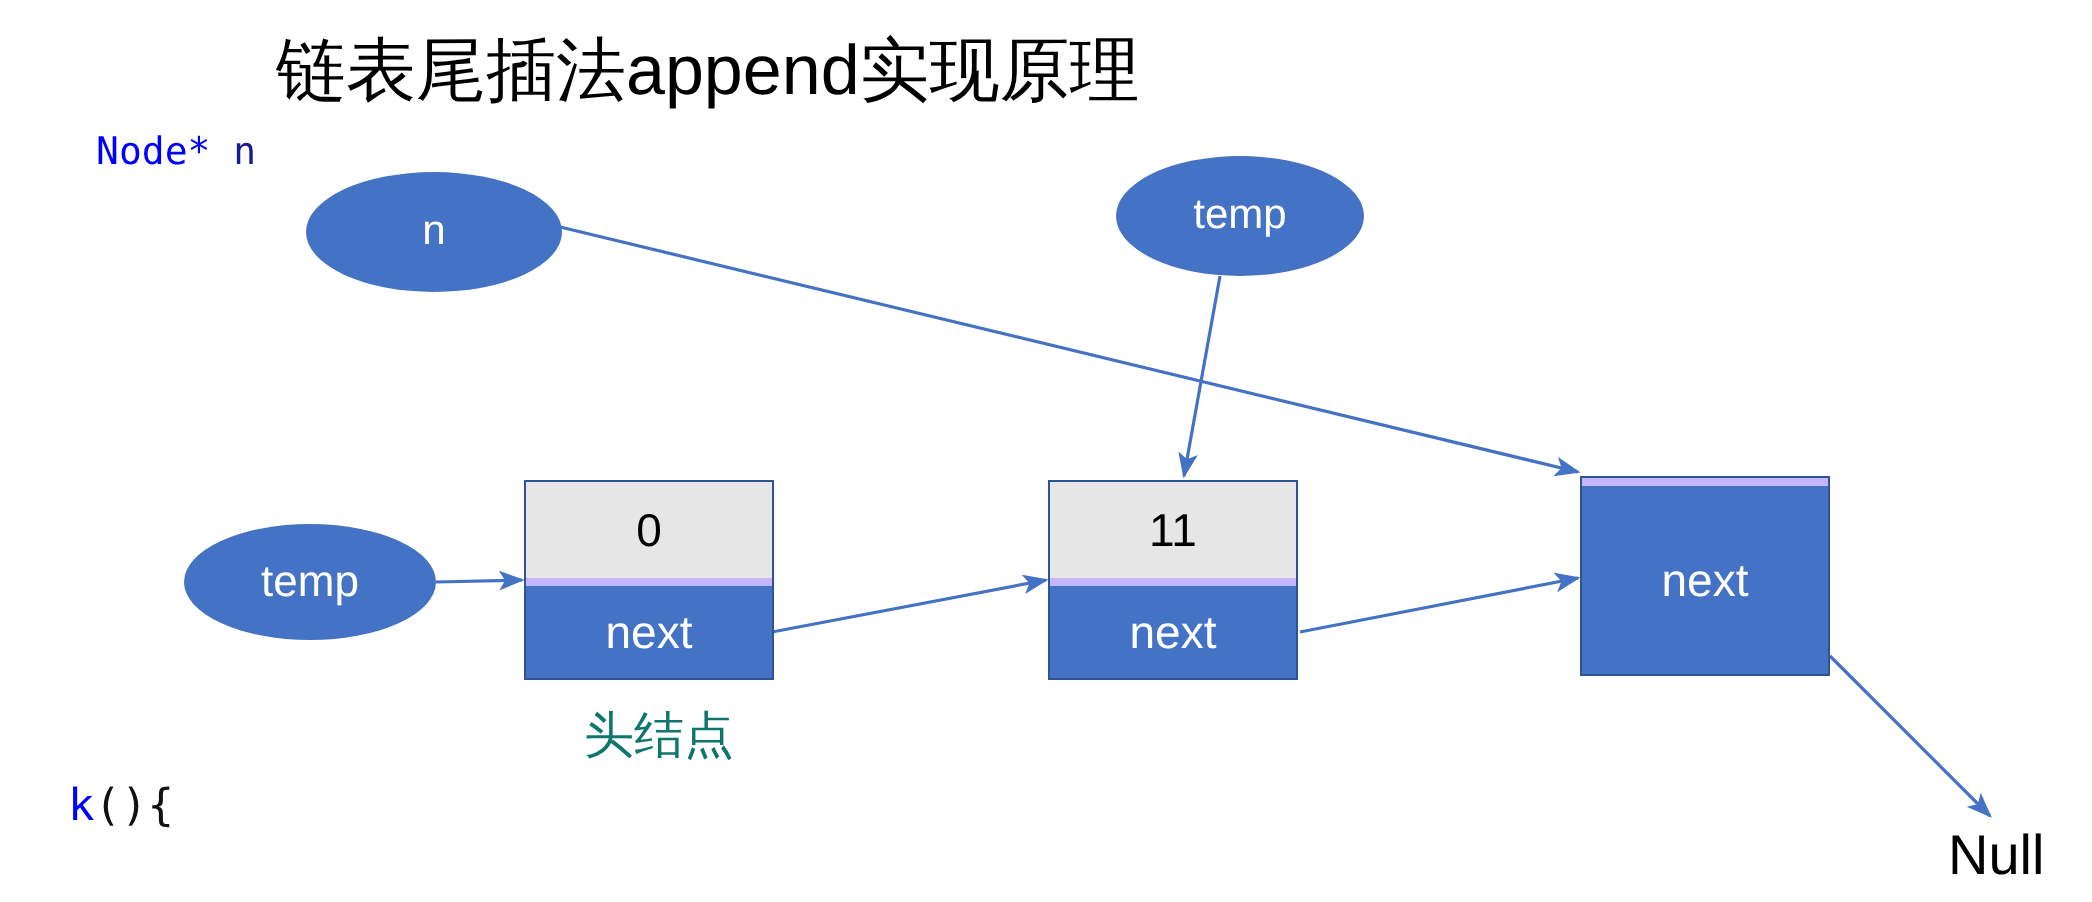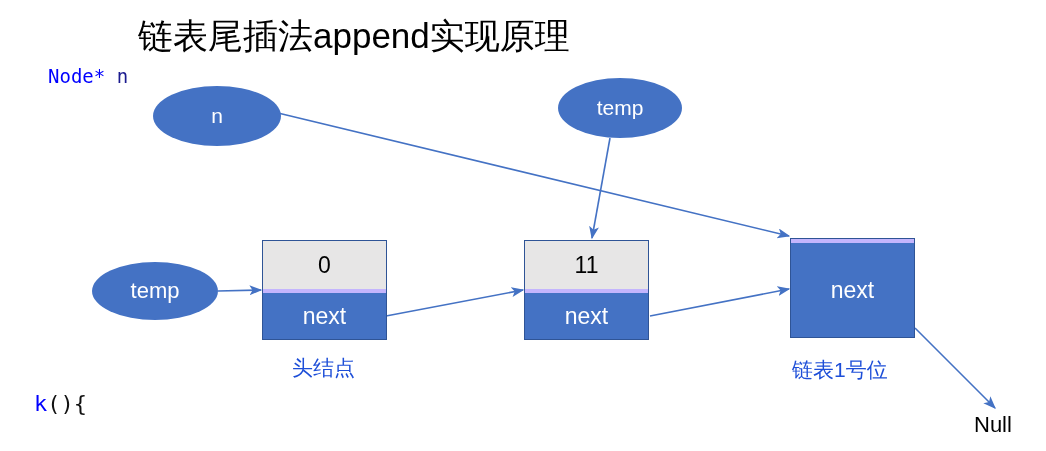--- a/index.html
+++ b/index.html
@@ -104,35 +104,35 @@
     color: #ffffff;
     border-top: 4px solid #c4b5fd;
   }
   #node-0 { left: 222px; top: 240px; }
   #node-1 { left: 484px; top: 240px; }
   #node-2 { left: 750px; top: 238px; }
 
   
   .caption {
     position: absolute;
-    font-size: 21px;
+    font-size: 25px;
     line-height: 26px;
-    color: #1d4ed8;
+    color: #0f766e;
     white-space: nowrap;
     z-index: 4;
   }
   #cap-0 { left: 252px; top: 355px; }
   #cap-1 { left: 483px; top: 357px; }
   #cap-2 { left: 752px; top: 357px; }
 
   
   #null-label {
     position: absolute;
     left: 934px; top: 412px;
-    font-size: 22px;
+    font-size: 28px;
     color: #000000;
     white-space: nowrap;
     z-index: 4;
   }
 </style>
 </head>
 <body>
 
 <div id="stage">
 
@@ -187,17 +187,16 @@
   <div class="node" id="node-1">
     <div class="val">11</div>
     <div class="nxt">next</div>
   </div>
 
   <div class="node" id="node-2">
     <div class="nxt">next</div>
   </div>
 
   <div class="caption" id="cap-0">头结点</div>
-  <div class="caption" id="cap-2">链表1号位</div>
 
   <div id="null-label">Null</div>
 
 </div>
 
 </body></html>

